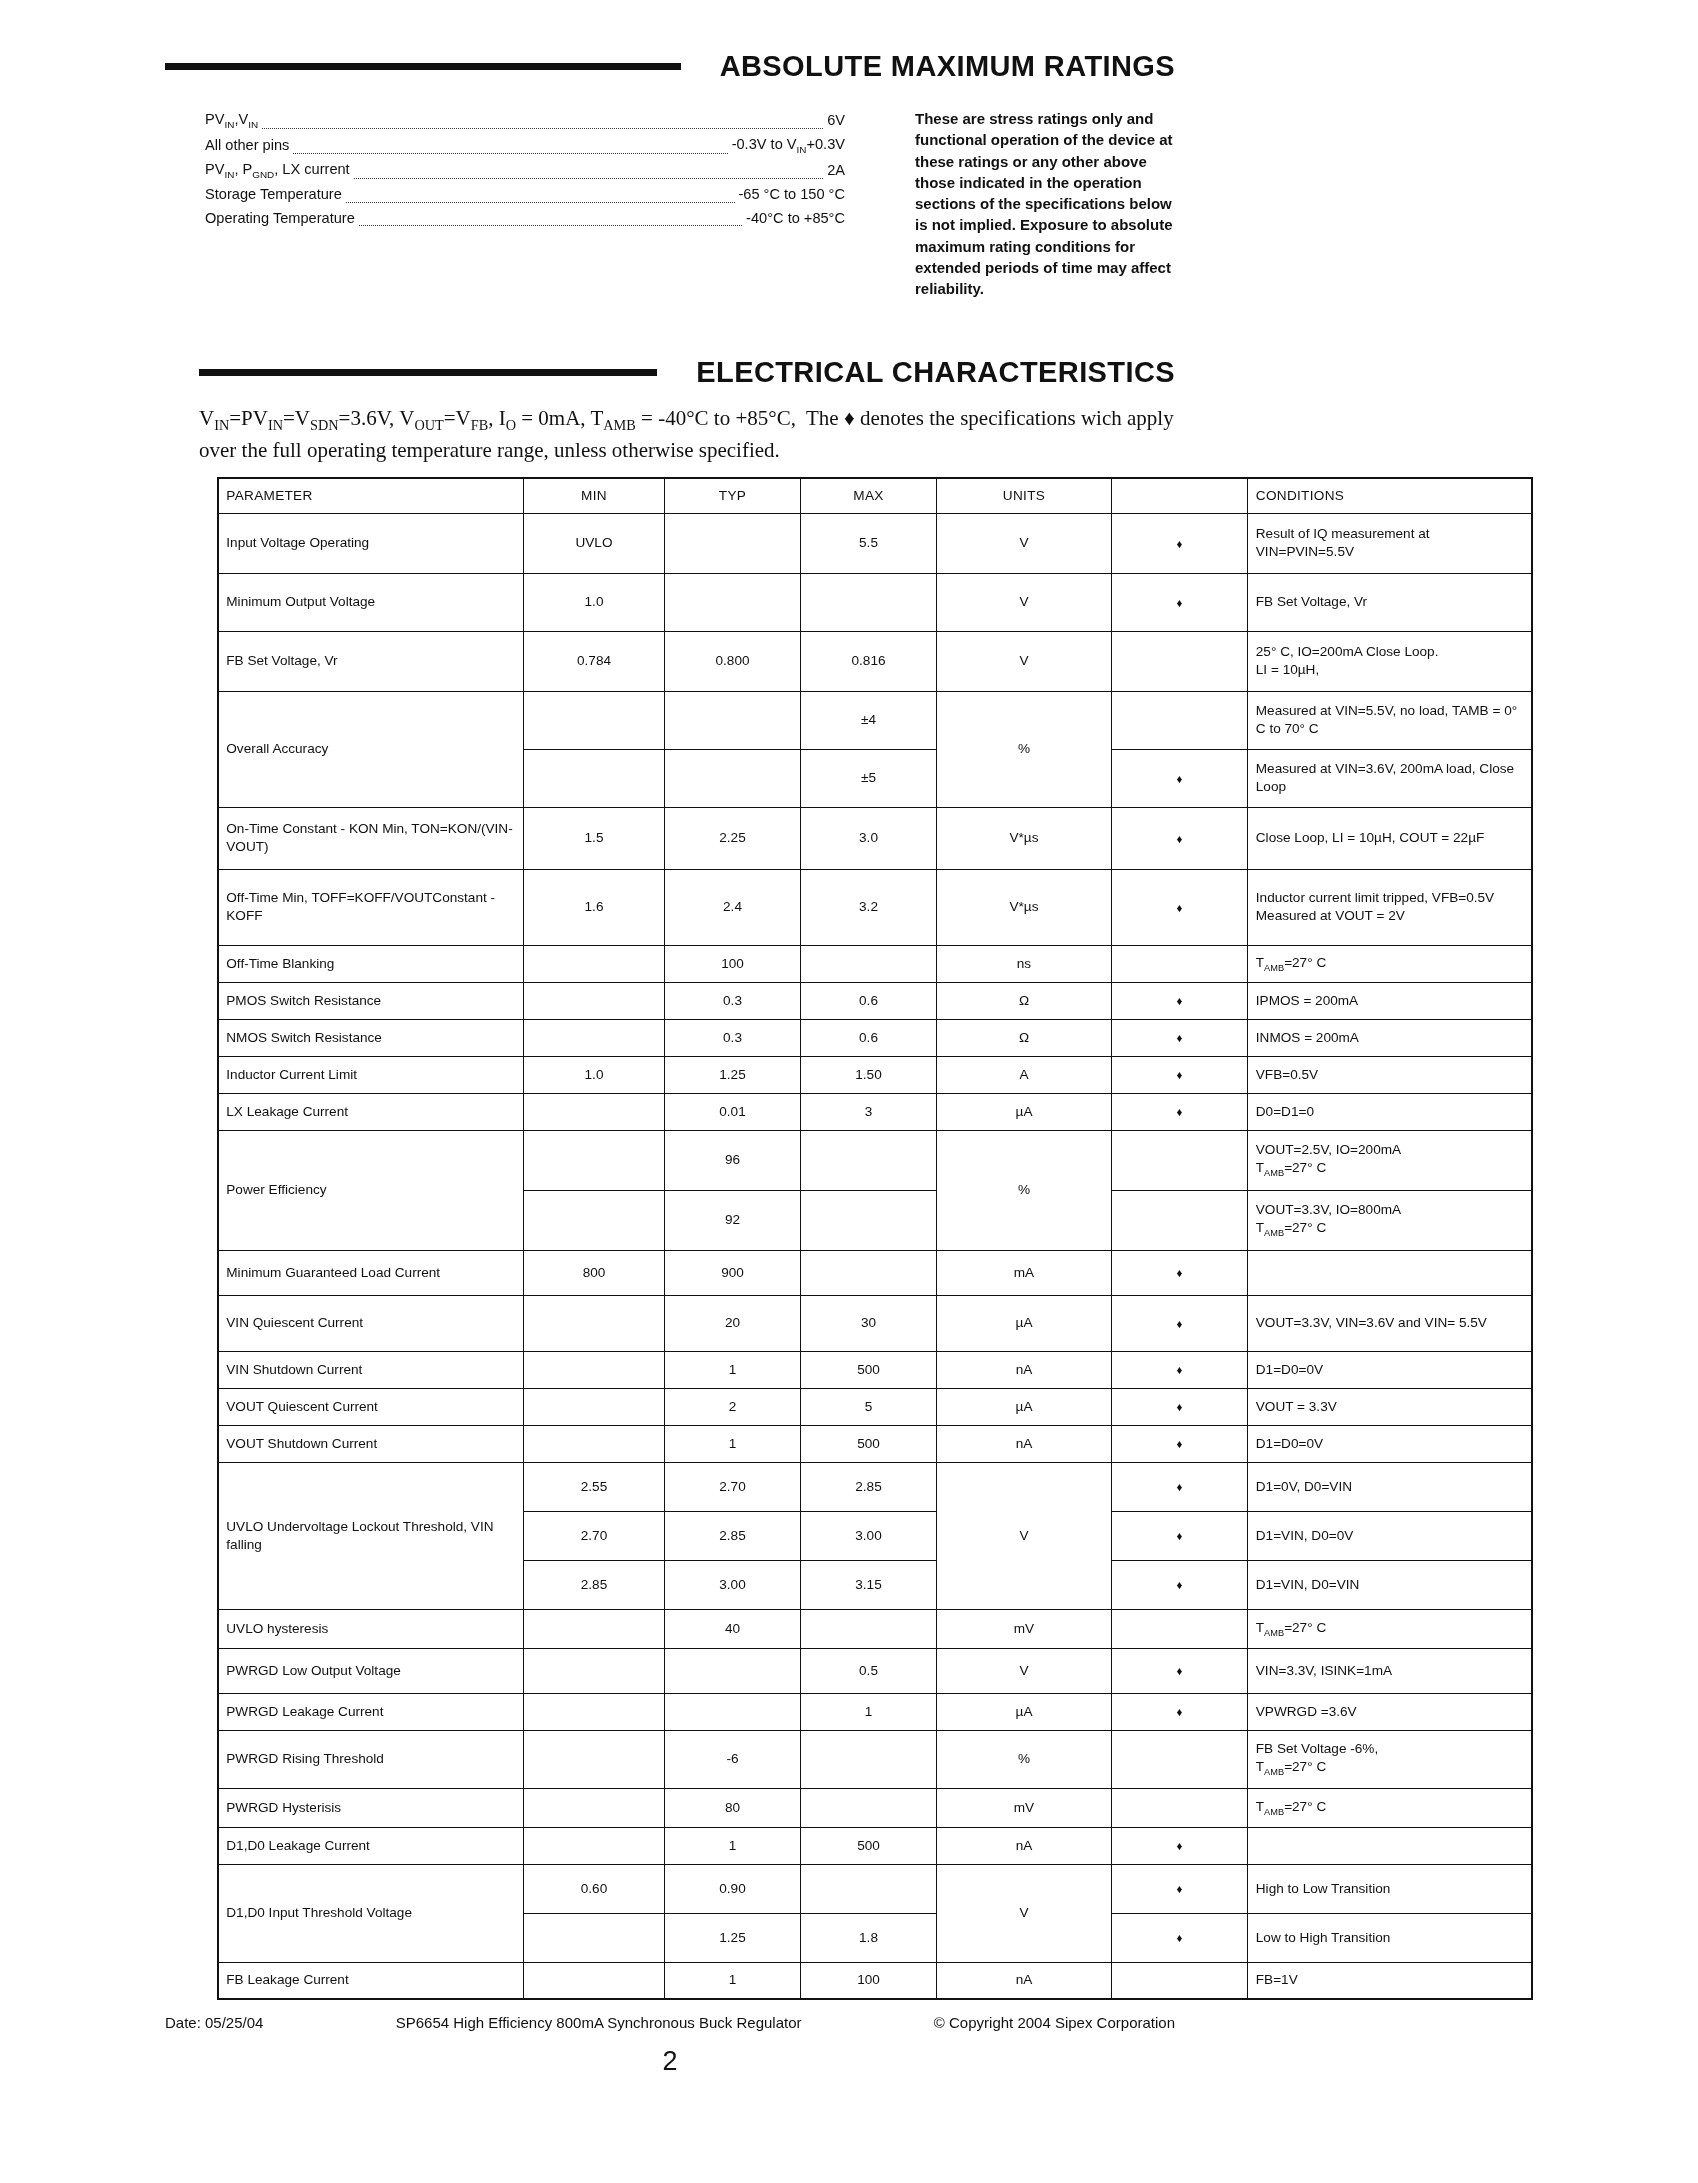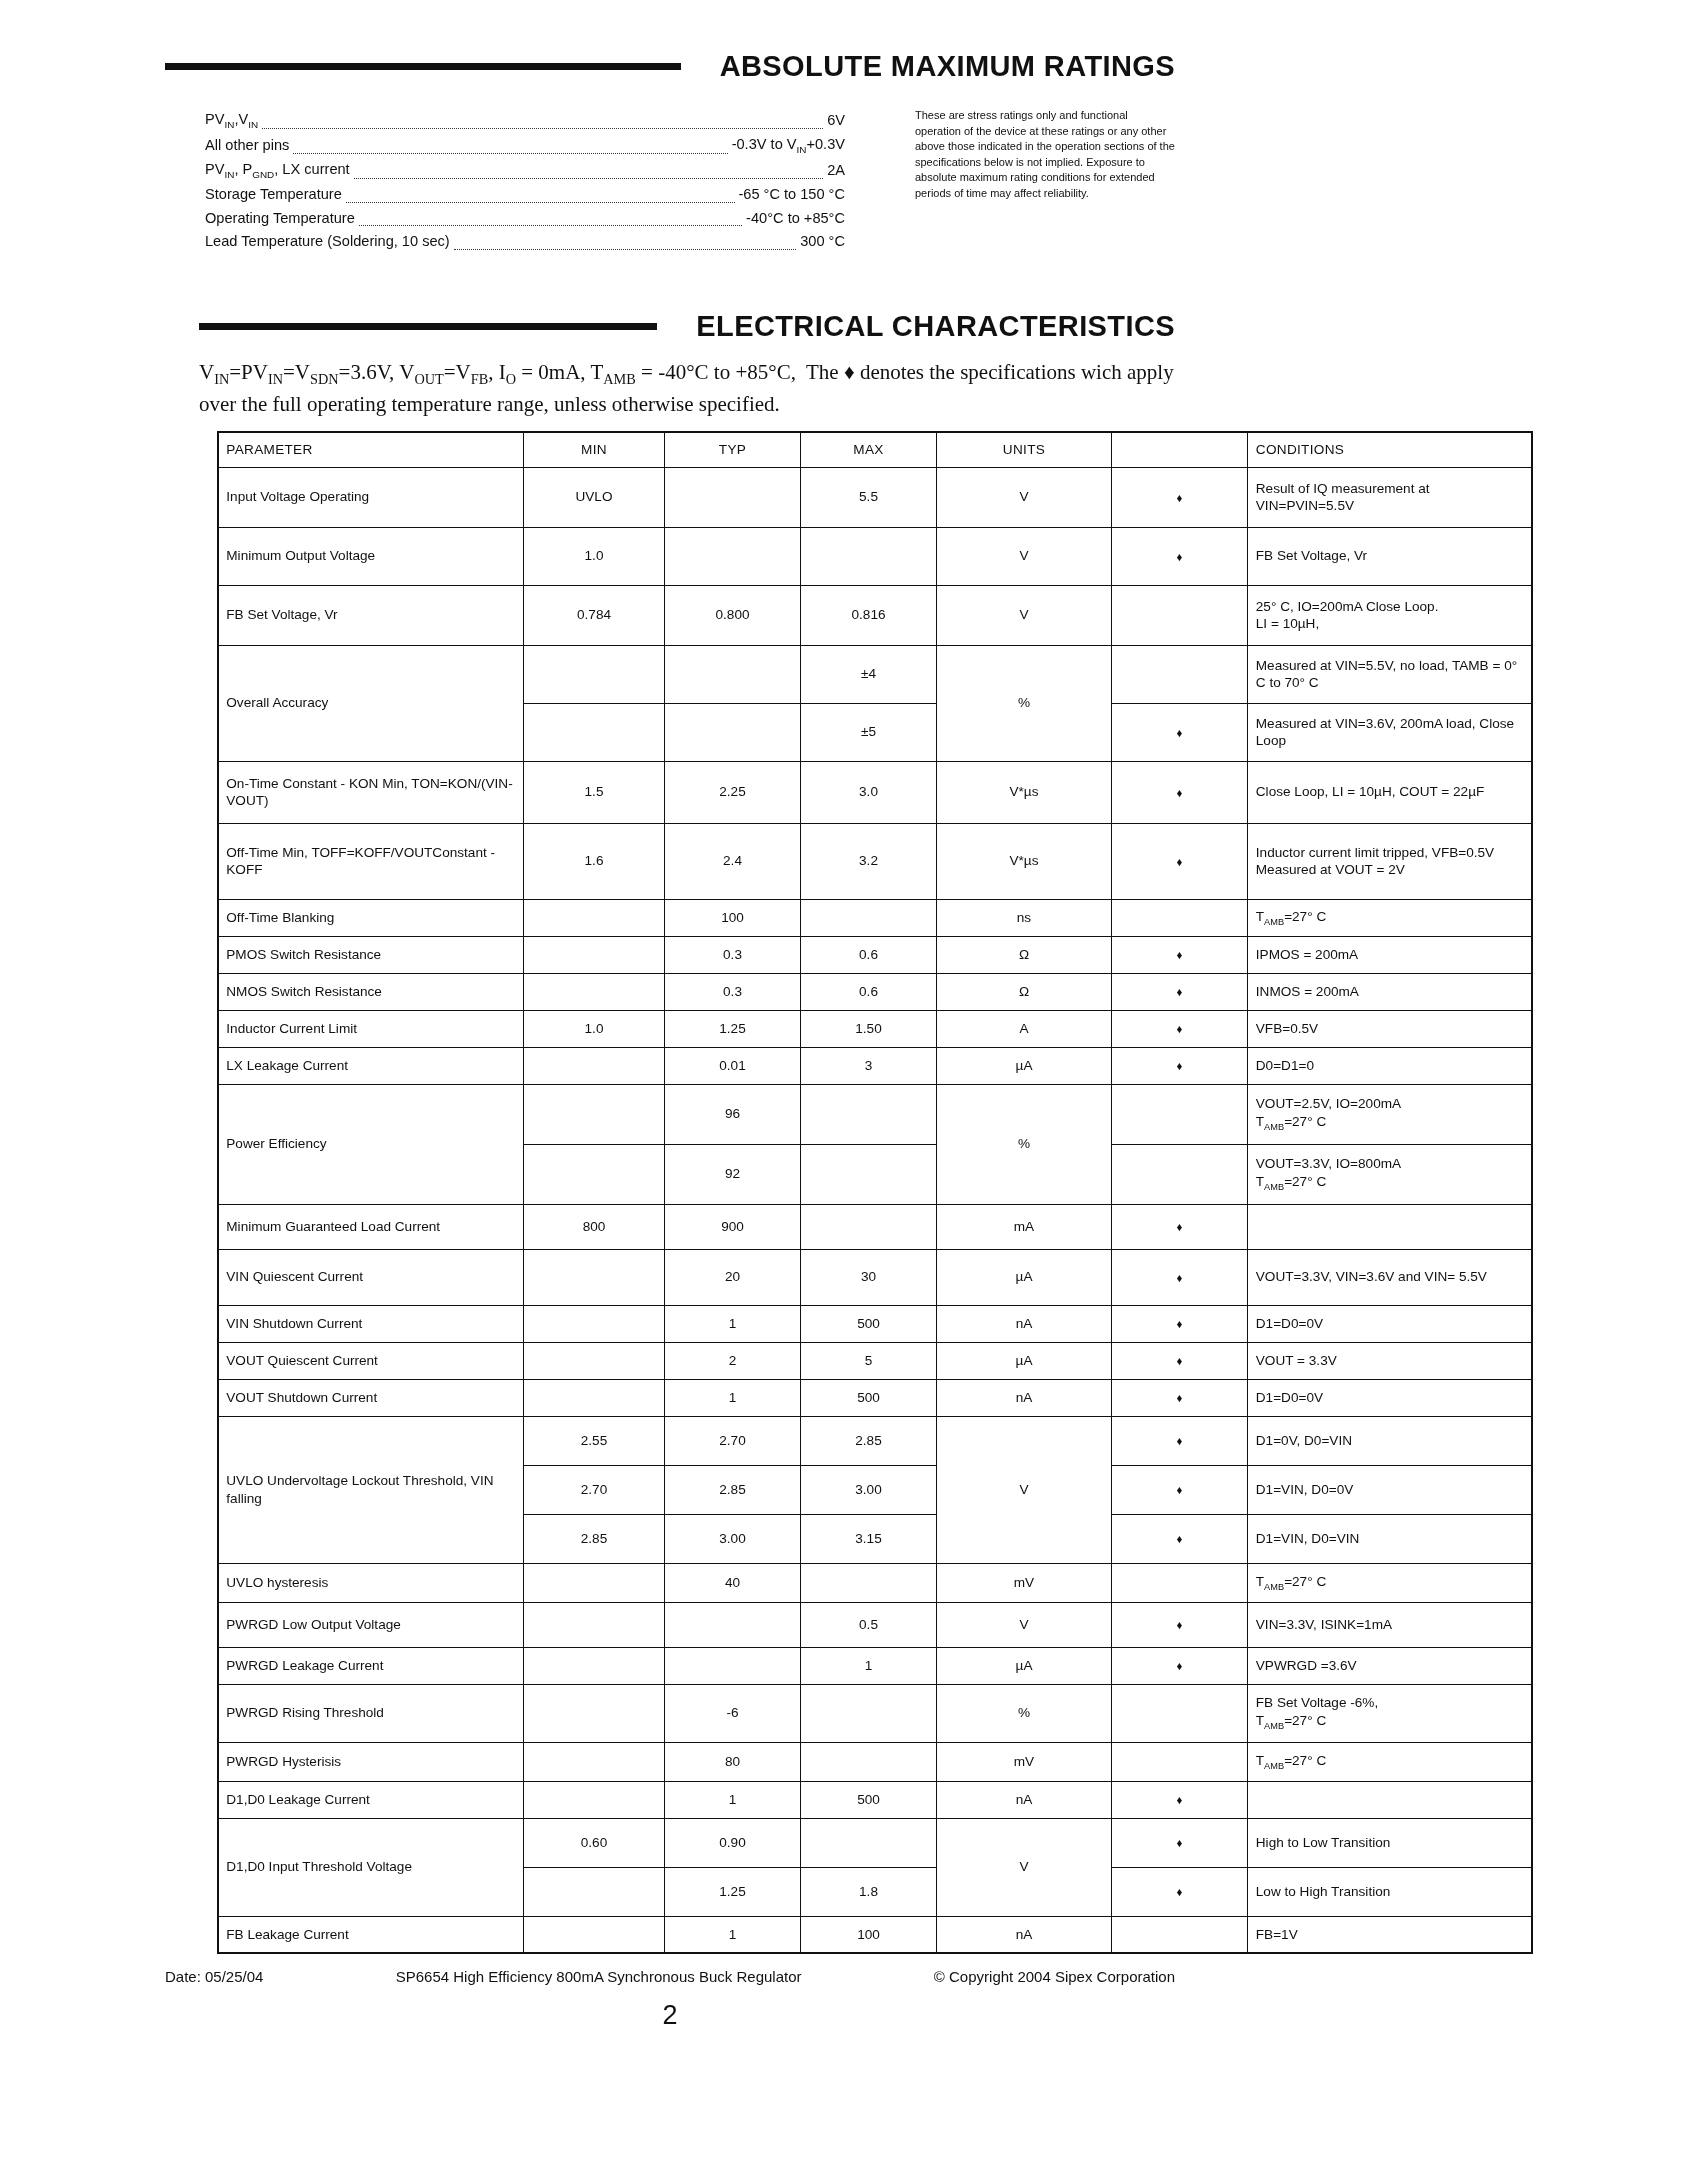--- a/index.html
+++ b/index.html
@@ -20,21 +20,21 @@
     letter-spacing: 0.4px;
   }
 
   
   .amr-body { display: flex; gap: 70px; margin-top: 25px; margin-left: 40px; }
   .amr-list { width: 640px; font-size: 14.6px; }
   .rating-row { display: flex; align-items: flex-end; line-height: 1.62; }
   .rating-label { white-space: nowrap; }
   .rating-value { white-space: nowrap; }
   .leader { flex: 1; border-bottom: 1.9px dotted #333; margin: 0 3.9px 3.9px 3.9px; min-width: 19.4px; }
-  .amr-note { flex: 1; font-size: 11px; line-height: 1.42; }
+  .amr-note { flex: 1; font-size: 15px; line-height: 1.42; font-weight: bold; }
 
   sub { font-size: 68%; }
 
   
   .ec { margin-top: 56px; margin-left: 34px; }
   .ec-intro {
     font-family: "Liberation Serif", serif;
     font-size: 21px; line-height: 1.42;
     margin: 15.5px 0 11.6px 0;
   }
@@ -101,25 +101,20 @@
           <div class="rating-row">
             <span class="rating-label">Storage Temperature</span>
             <span class="leader"></span>
             <span class="rating-value">-65 °C to 150 °C</span>
           </div>
           <div class="rating-row">
             <span class="rating-label">Operating Temperature</span>
             <span class="leader"></span>
             <span class="rating-value">-40°C to +85°C</span>
           </div>
-          <div class="rating-row">
-            <span class="rating-label">Lead Temperature (Soldering, 10 sec)</span>
-            <span class="leader"></span>
-            <span class="rating-value">300 °C</span>
-          </div>
         </div>
       <p class="amr-note">These are stress ratings only and functional operation of the device at these ratings or any other above those indicated in the operation sections of the specifications below is not implied. Exposure to absolute maximum rating conditions for extended periods of time may affect reliability.</p>
     </div>
   </section>
 
   <section class="ec">
     <div class="section-heading">
       <div class="heading-rule"></div>
       <h1 class="heading-title">ELECTRICAL CHARACTERISTICS</h1>
     </div>

